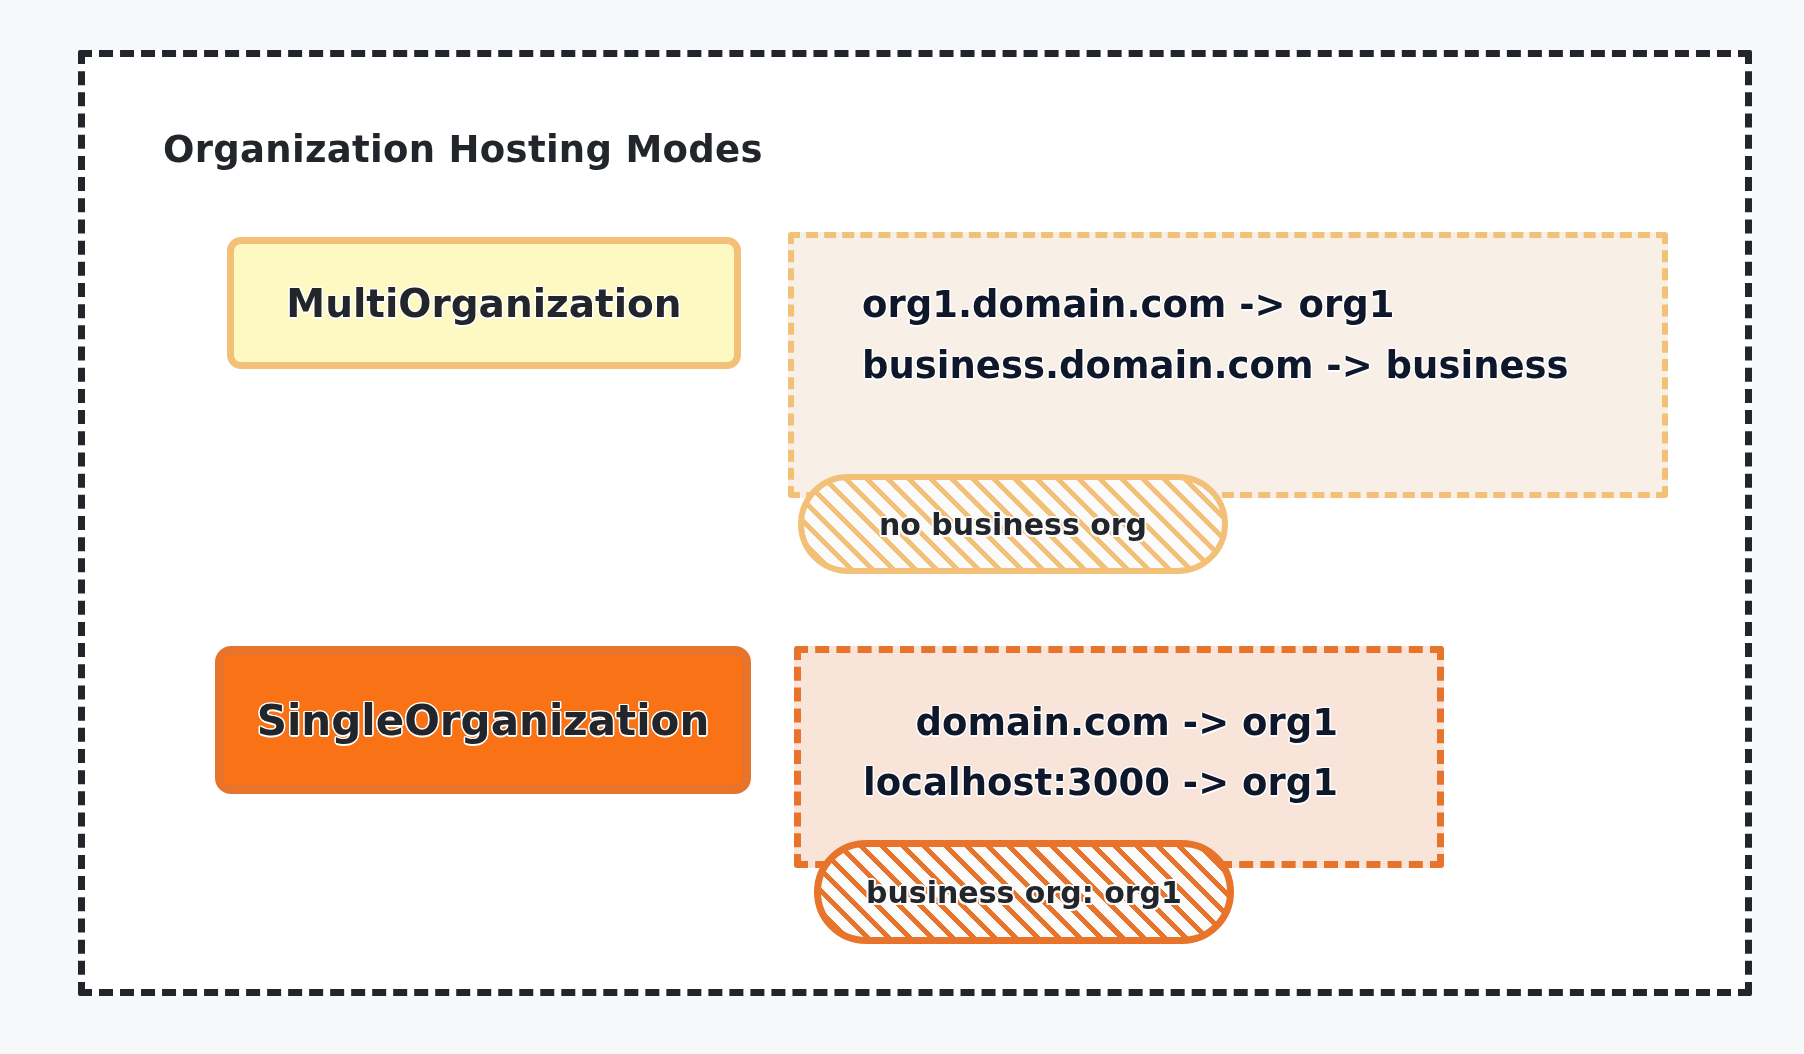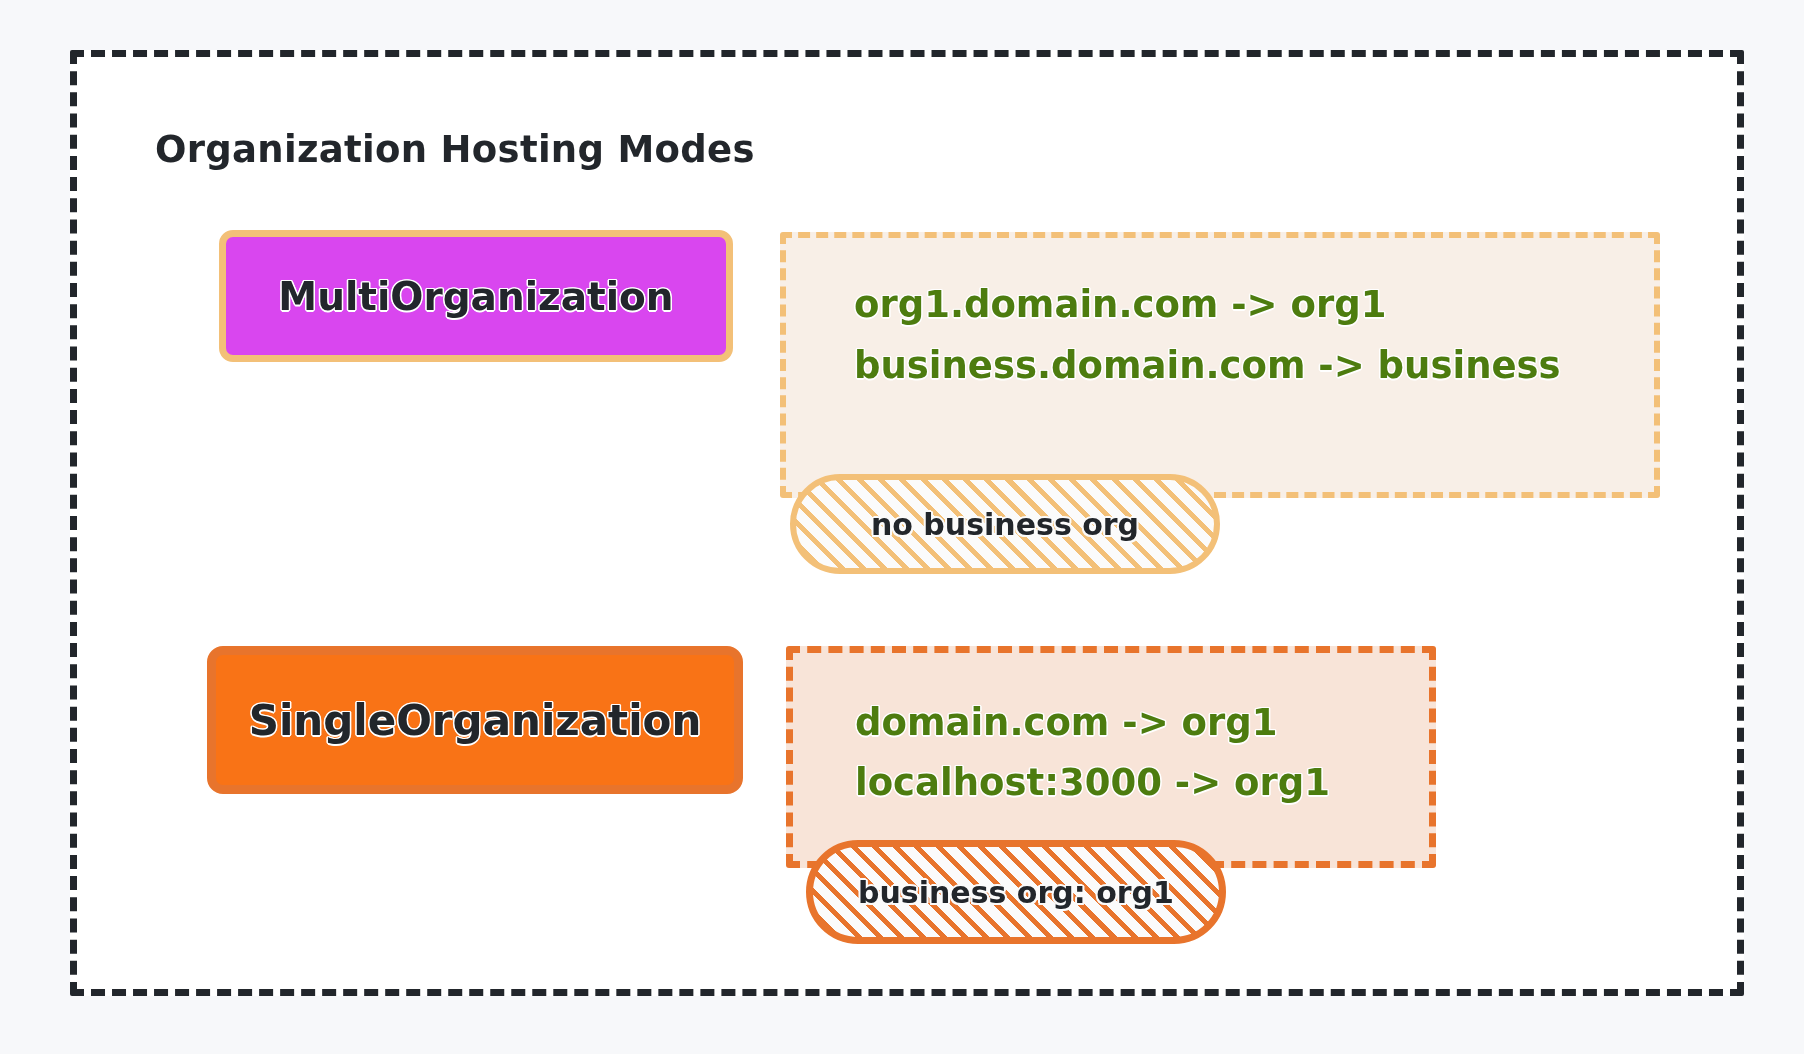--- a/index.html
+++ b/index.html
@@ -12,20 +12,21 @@
     height: 1054px;
     background: #f7f8fa;
     font-family: "DejaVu Sans", sans-serif;
     overflow: hidden;
   }
 
   #stage {
     position: relative;
     width: 1535px;
     height: 1054px;
+    margin-left: 8px;
   }
 
   
   .outer-frame {
     position: absolute;
     left: 70px;
     top: 50px;
     width: 1674px;
     height: 946px;
     background: #ffffff;
@@ -64,24 +65,24 @@
     text-shadow:
        1.5px 0 0 #ffffff, -1.5px 0 0 #ffffff,
        0 1.5px 0 #ffffff, 0 -1.5px 0 #ffffff,
        1px 1px 0 #ffffff, -1px -1px 0 #ffffff,
        1px -1px 0 #ffffff, -1px 1px 0 #ffffff;
   }
 
   
   #multi-box {
     left: 219px;
-    top: 230px;
+    top: 237px;
     width: 514px;
     height: 132px;
-    background: #d946ef;
+    background: #fef9c3;
     border: 7px solid #f3c078;
   }
   #multi-box .mode-label { font-size: 39px; }
 
   
   #single-box {
     left: 207px;
     top: 646px;
     width: 536px;
     height: 148px;
@@ -98,21 +99,21 @@
     border-radius: 3px;
   }
   .map-panel .map-lines {
     position: absolute;
     display: flex;
     flex-direction: column;
   }
   .map-panel .map-line {
     font-family: "DejaVu Sans", sans-serif;
     font-weight: 700;
-    color: #4d7c0f;
+    color: #0f172a;
     white-space: nowrap;
     text-shadow:
        1.5px 0 0 #ffffff, -1.5px 0 0 #ffffff,
        0 1.5px 0 #ffffff, 0 -1.5px 0 #ffffff,
        1px 1px 0 #ffffff, -1px -1px 0 #ffffff,
        1px -1px 0 #ffffff, -1px 1px 0 #ffffff;
   }
 
   #multi-panel {
     left: 780px;
@@ -126,21 +127,21 @@
   #multi-panel .map-line { font-size: 37px; line-height: 61px; }
 
   #single-panel {
     left: 786px;
     top: 646px;
     width: 650px;
     height: 222px;
     background: #f8e4d8;
     border: 7px dashed #e8742c;
   }
-  #single-panel .map-lines { left: 62px; top: 40px; }
+  #single-panel .map-lines { left: 62px; top: 40px; text-align: right; }
   #single-panel .map-line { font-size: 37px; line-height: 60px; }
 
   
   .pill {
     position: absolute;
     box-sizing: border-box;
     display: flex;
     align-items: center;
     justify-content: center;
     border-radius: 999px;

